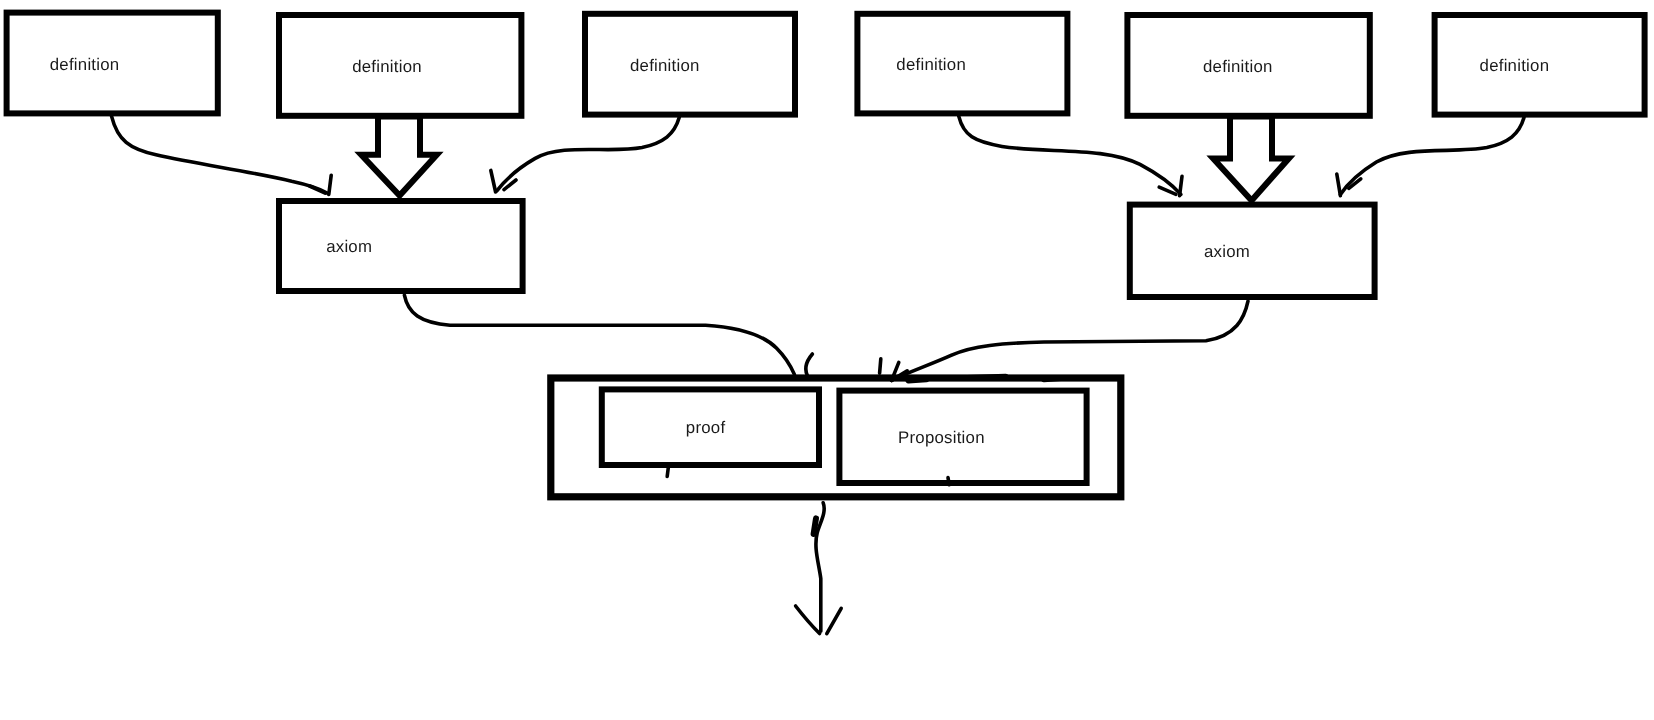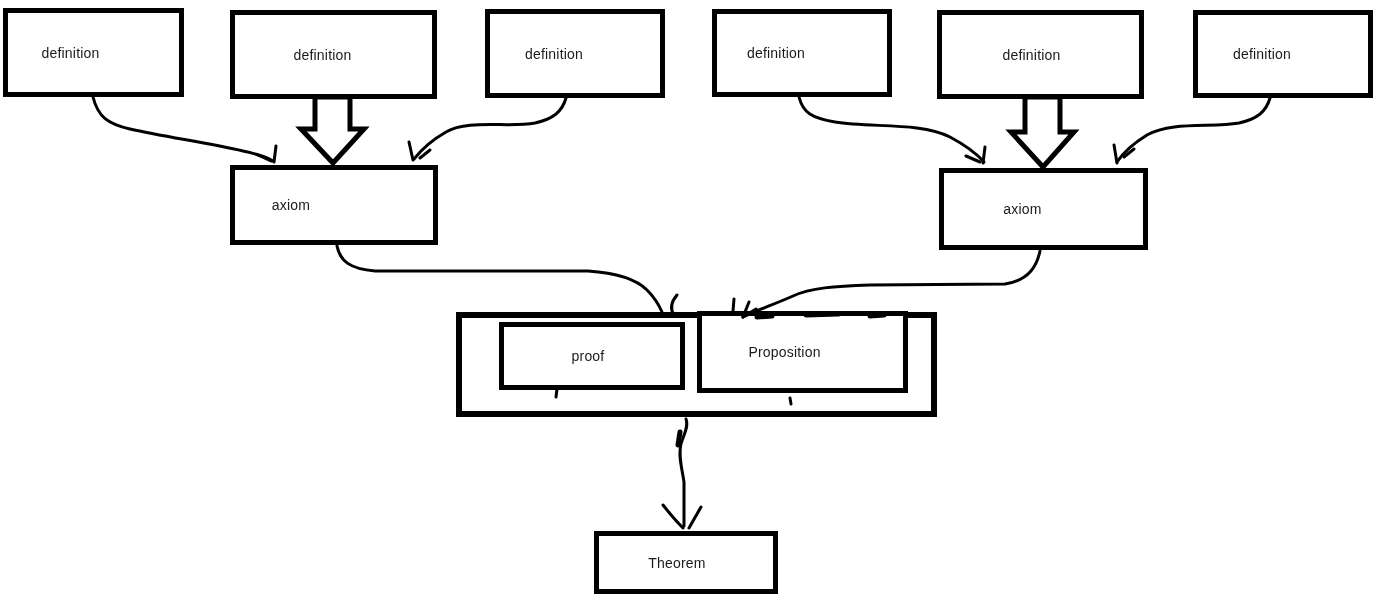--- a/index.html
+++ b/index.html
@@ -101,27 +101,24 @@
   <div class="node" style="left:939px; top:168px; width:209px; height:82px; padding-right:42px;">
     <span class="label">axiom</span>
   </div>
 
   <div class="group-box" style="left:456px; top:312px; width:481px; height:105px;"></div>
 
   <div class="node" style="left:467px; top:322px; width:186px; height:68px; padding-right:8px;margin-left:32px;">
     <span class="label">proof</span>
   </div>
 
-  <div class="node" style="left:697px; top:311px; width:211px; height:82px; padding-right:36px;text-align:right;">
+  <div class="node" style="left:697px; top:323px; width:211px; height:82px; padding-right:36px;text-align:right;">
     <span class="label">Proposition</span>
   </div>
 
-  <div class="node" style="left:594px; top:531px; width:184px; height:63px; padding-right:18px;">
-    <span class="label">Theorem</span>
-  </div>
 
   <svg id="edges" width="1378" height="600" viewBox="0 0 1378 600" xmlns="http://www.w3.org/2000/svg">
 
     <g>
       <path class="ink" d="M 93,97 C 98,117 108,124 130,129 C 165,137 210,143 243,151 C 257,154 266,157 273,161"></path>
       <path class="ink" d="M 276,146 L 274,162"></path>
       <path class="ink" d="M 258,155 L 271,161"></path>
     </g>
 
     <g>

